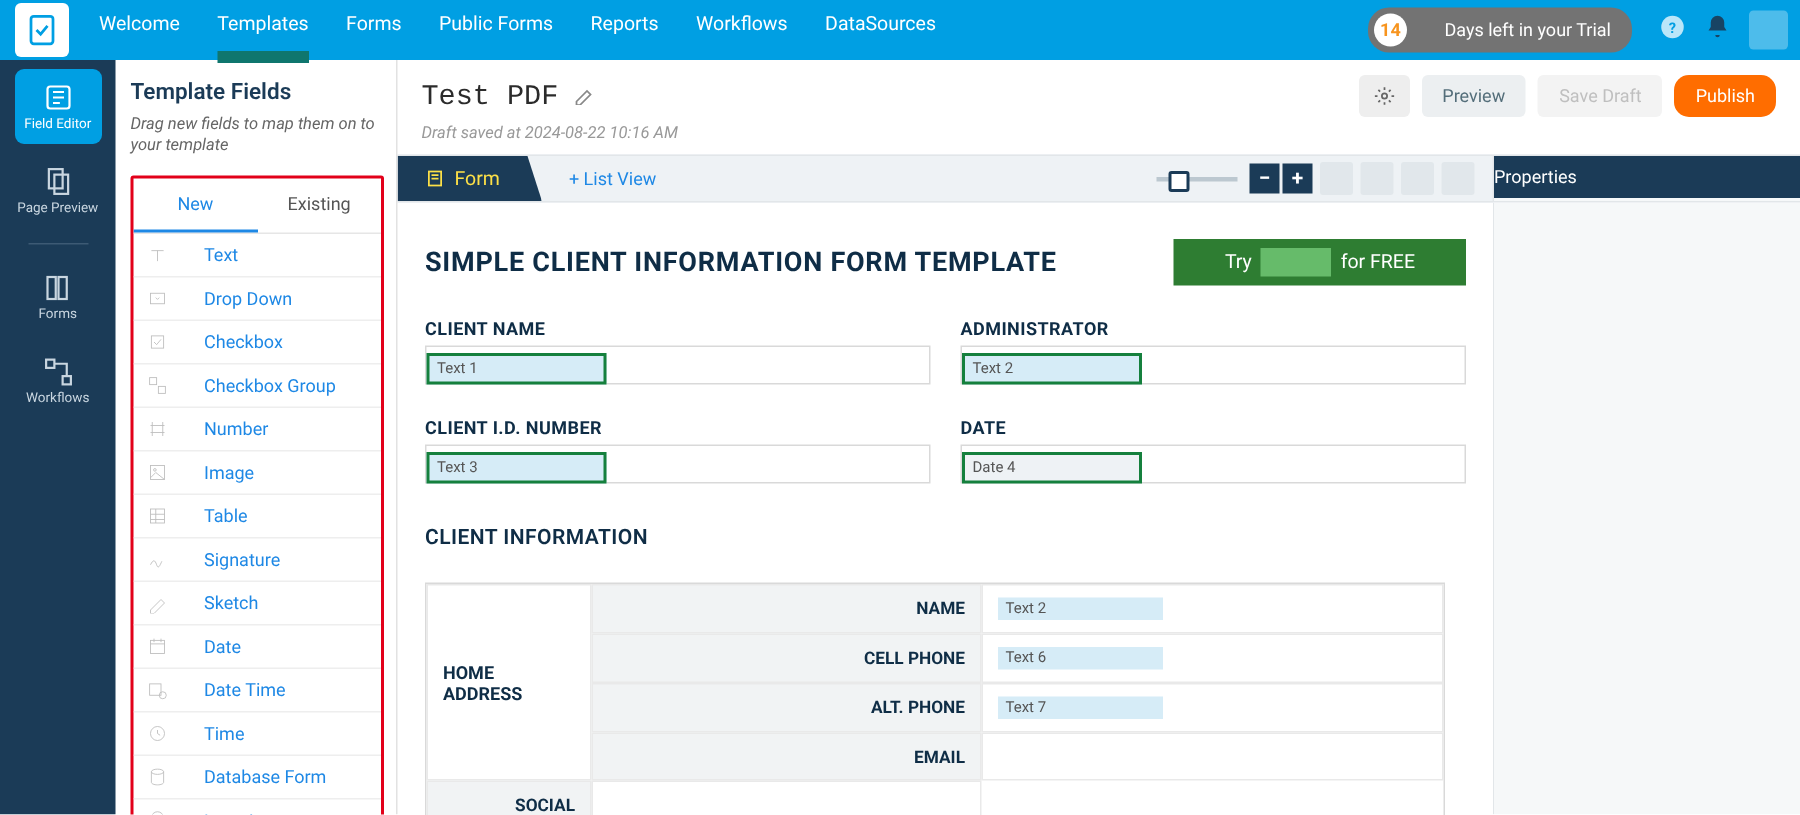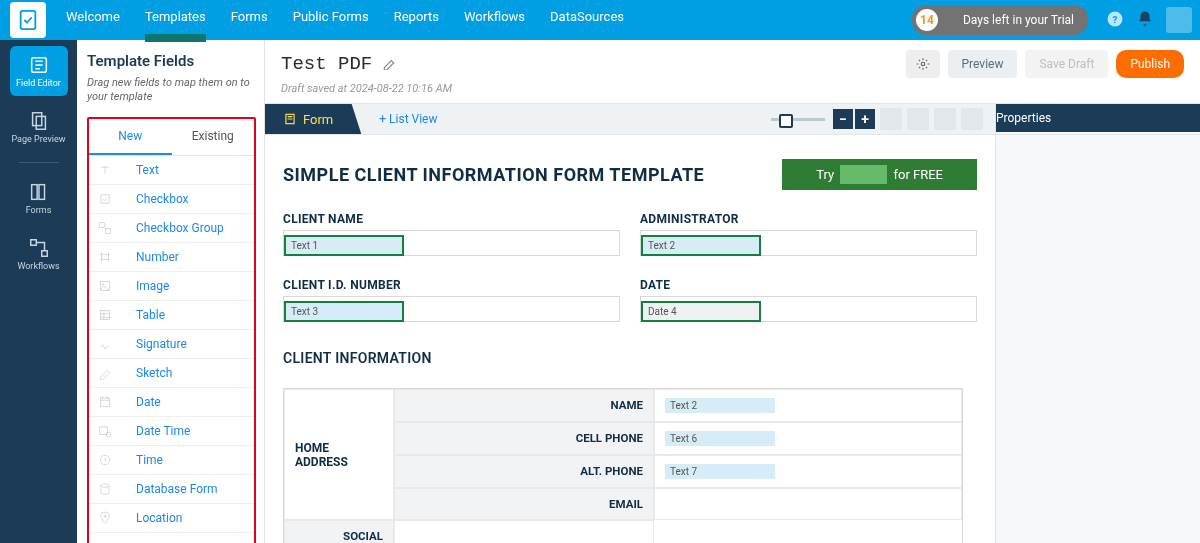--- a/index.html
+++ b/index.html
@@ -154,20 +154,29 @@
             <span class="fi-icon">
               <svg viewBox="0 0 24 24" fill="none" stroke="currentColor">
                 <path d="M5 7h14M12 7v12"></path>
               </svg>
             </span>
             <span>Text</span>
           </div>
         <div class="field-item">
             <span class="fi-icon">
               <svg viewBox="0 0 24 24" fill="none" stroke="currentColor">
+                <rect x="4" y="6" width="16" height="12"></rect>
+                <path d="M10 11l2 2 2-2"></path>
+              </svg>
+            </span>
+            <span>Drop Down</span>
+          </div>
+        <div class="field-item">
+            <span class="fi-icon">
+              <svg viewBox="0 0 24 24" fill="none" stroke="currentColor">
                 <rect x="5" y="5" width="14" height="14"></rect>
                 <path d="M8 12l3 3 5-6"></path>
               </svg>
             </span>
             <span>Checkbox</span>
           </div>
         <div class="field-item">
             <span class="fi-icon">
               <svg viewBox="0 0 24 24" fill="none" stroke="currentColor">
                 <rect x="3" y="3" width="8" height="8"></rect>

